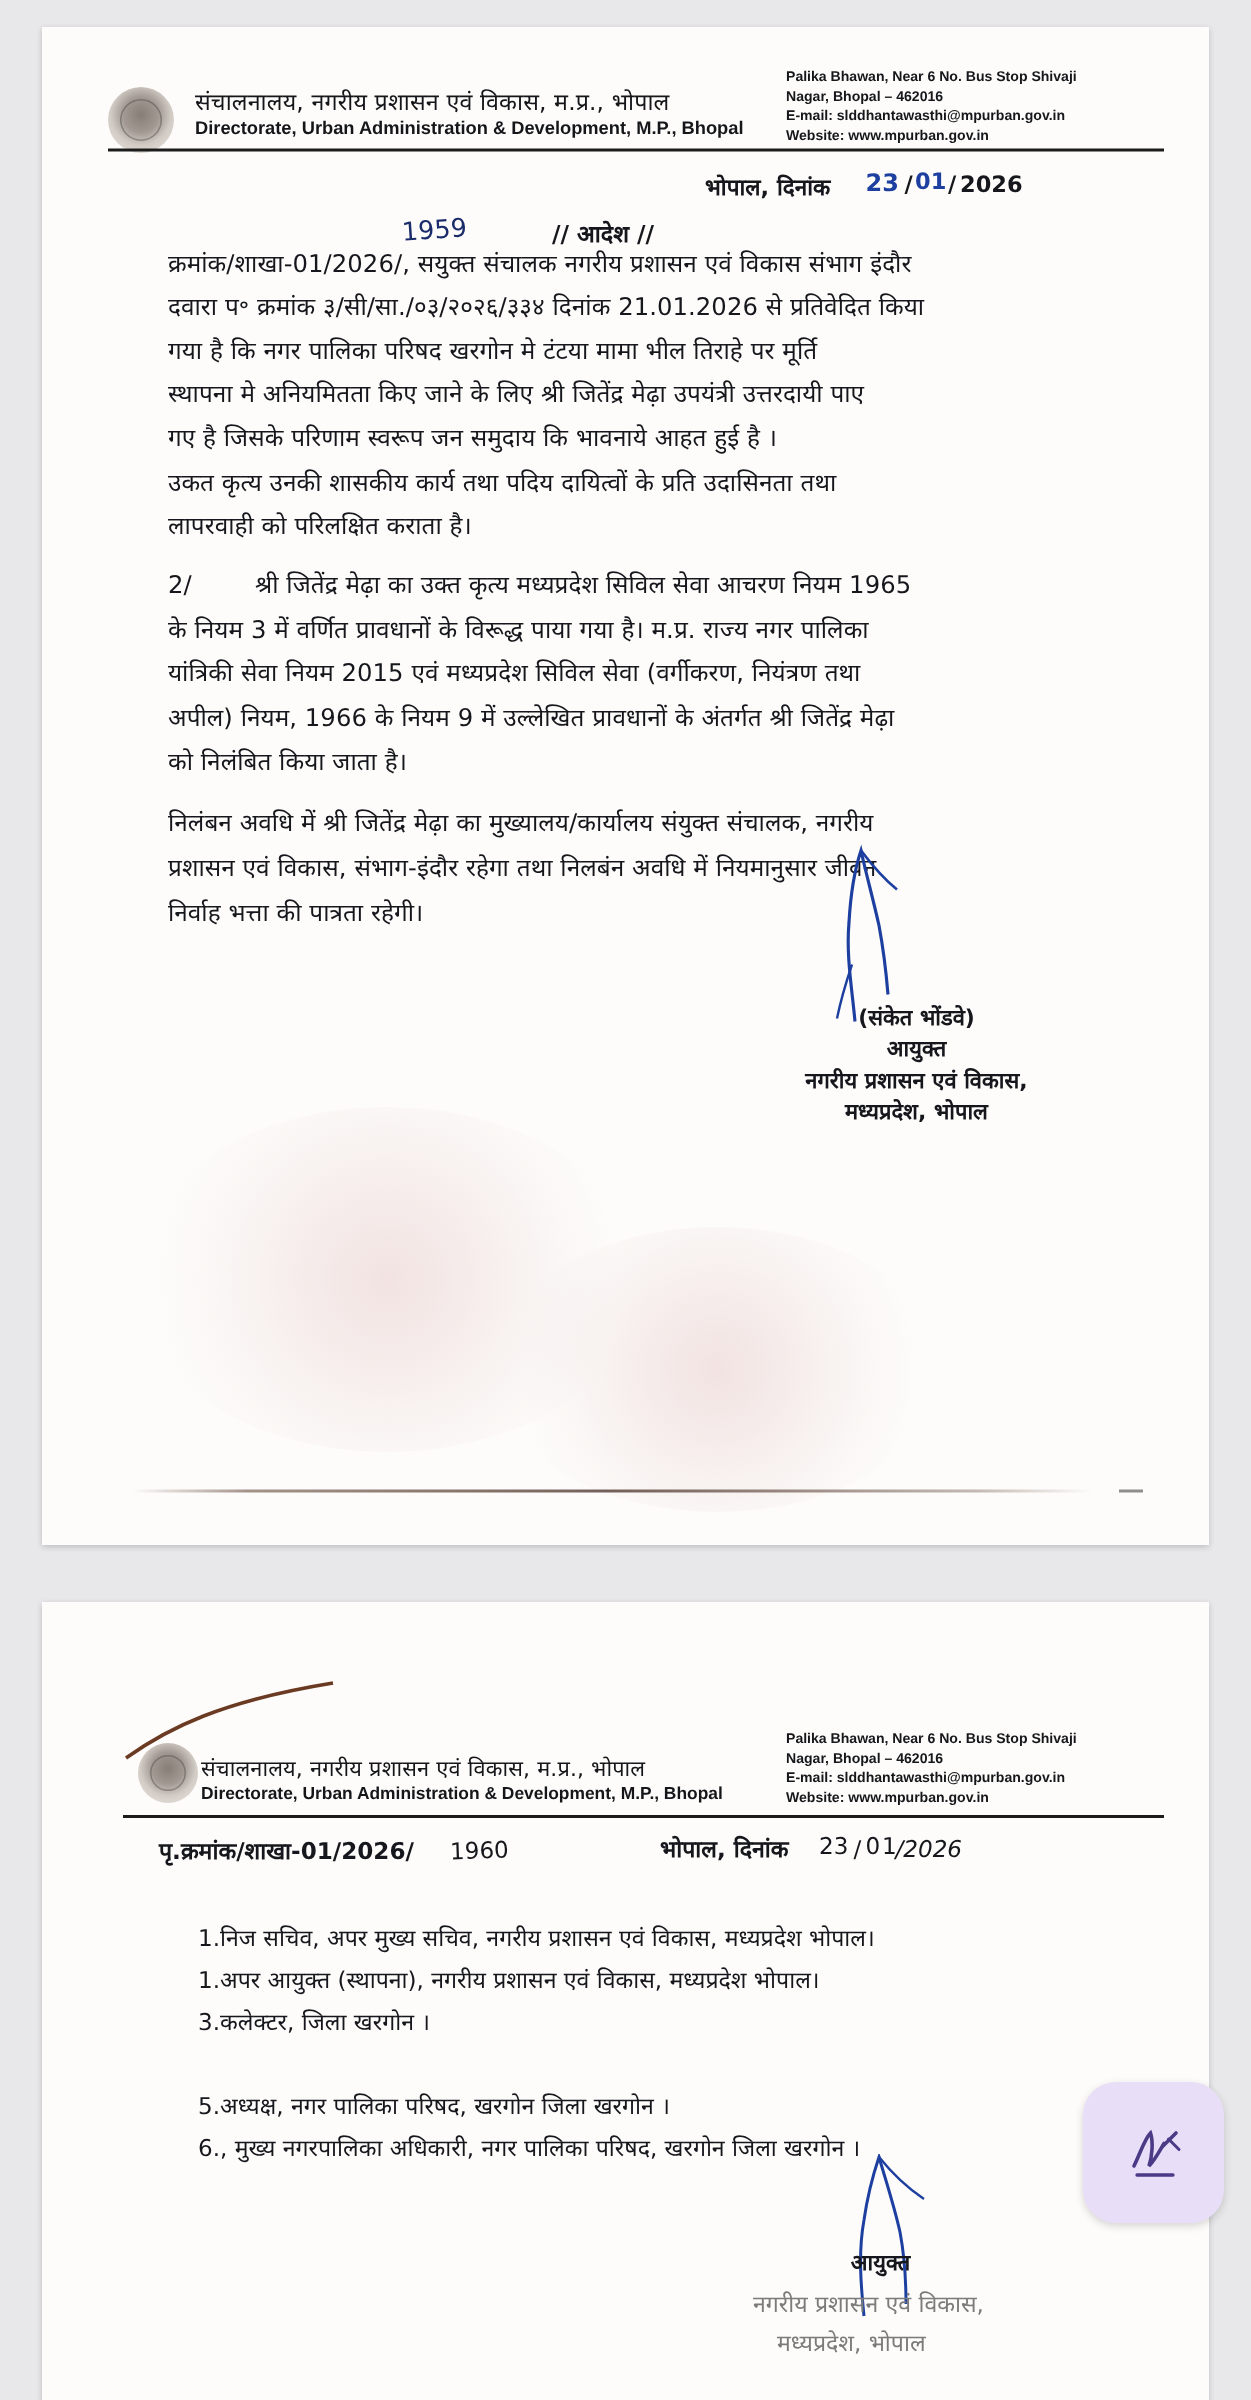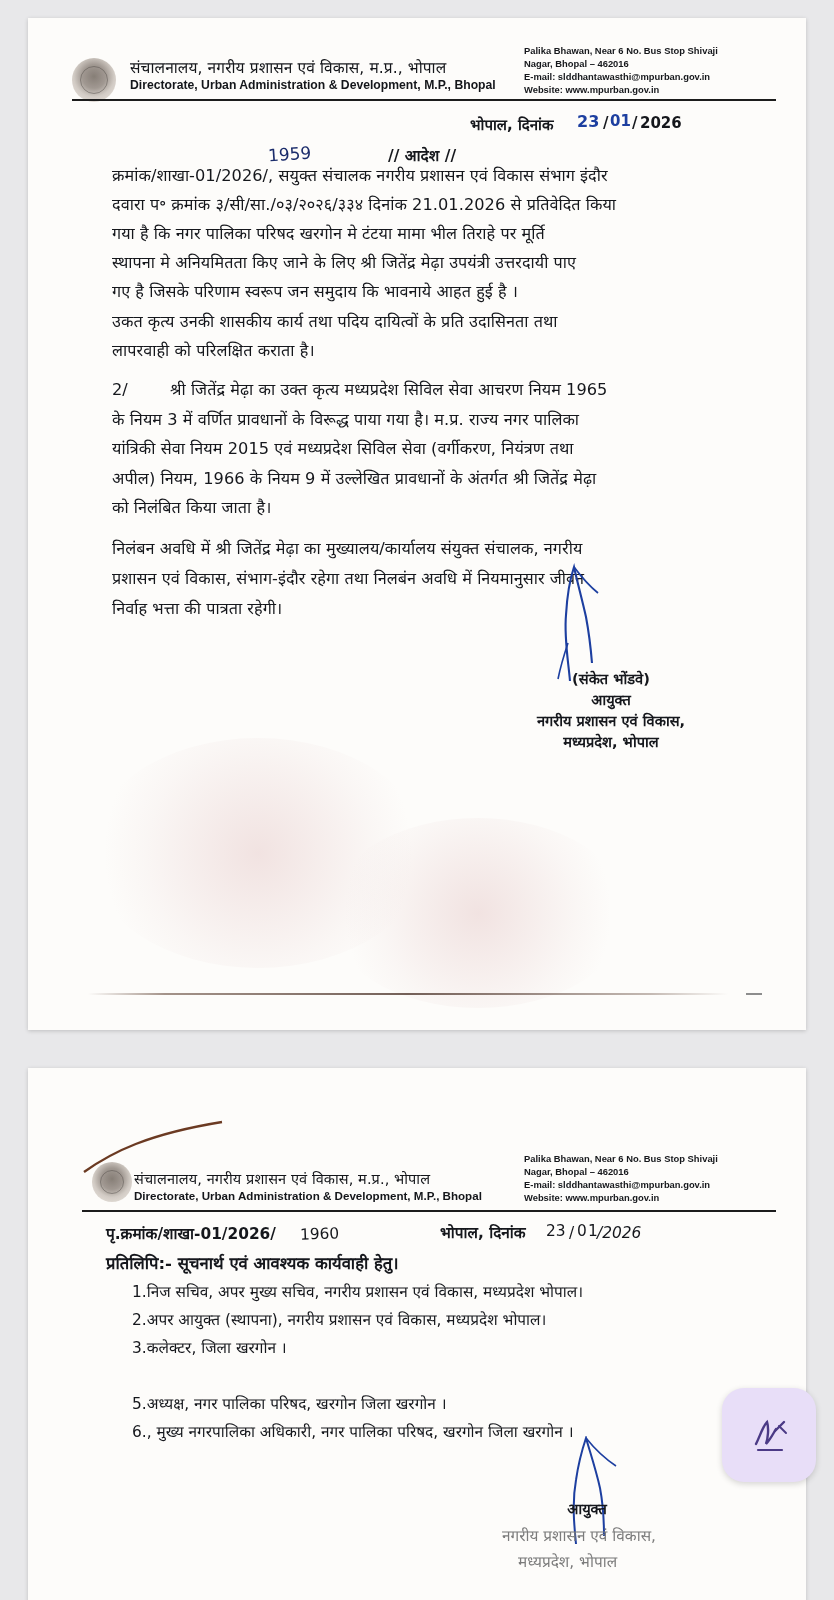--- a/index.html
+++ b/index.html
@@ -105,21 +105,20 @@
     font-size: 15px;
     color: #15171c;
     white-space: nowrap;
   }
   .order-title {
     position: absolute;
     font-family: "DejaVu Sans", sans-serif;
     font-size: 15.5px;
     font-weight: bold;
     color: #15171c;
-    margin-left: 20px;
   }
   .handwritten {
     position: absolute;
     font-family: "DejaVu Sans", sans-serif;
     font-size: 17px;
     color: #1b2c6b;
     transform: rotate(-4deg);
   }
   .hand-ink {
     color: #1d3fa0;
@@ -277,24 +276,23 @@
 
     <div class="p2-line p2-bold" style="left:78px; top:156px;">पृ.क्रमांक/शाखा-01/2026/</div>
     <div class="p2-line hand-ink" style="left:272px; top:156px; transform:rotate(-2deg);">1960</div>
     <div class="p2-line p2-bold" style="left:412px; top:155px;">भोपाल, दिनांक</div>
     <div class="p2-line hand-ink" style="left:518px; top:153px;">23</div>
     <div class="p2-line" style="left:541px; top:155px;">/</div>
     <div class="p2-line hand-ink" style="left:549px; top:153px;">0</div>
     <div class="p2-line hand-ink" style="left:560px; top:153px;">1</div>
     <div class="p2-line" style="left:569px; top:155px;font-style:italic;">/2026</div>
 
-    <div class="p2-line p2-bold" style="left:78px; top:186px; font-size:16.6px;">प्रतिलिपि:- सूचनार्थ एवं आवश्यक कार्यवाही हेतु।</div>
 
     <div class="p2-line" style="left:104px; top:214px;">1.निज सचिव, अपर मुख्य सचिव, नगरीय प्रशासन एवं विकास, मध्यप्रदेश भोपाल।</div>
-    <div class="p2-line" style="left:104px; top:242px;">2.अपर आयुक्त (स्थापना), नगरीय प्रशासन एवं विकास, मध्यप्रदेश भोपाल।</div>
+    <div class="p2-line" style="left:104px; top:242px;">1.अपर आयुक्त (स्थापना), नगरीय प्रशासन एवं विकास, मध्यप्रदेश भोपाल।</div>
     <div class="p2-line" style="left:104px; top:270px;">3.कलेक्टर, जिला खरगोन ।</div>
     <div class="p2-line" style="left:104px; top:326px;">5.अध्यक्ष, नगर पालिका परिषद, खरगोन जिला खरगोन ।</div>
     <div class="p2-line" style="left:104px; top:354px;">6., मुख्य नगरपालिका अधिकारी, नगर पालिका परिषद, खरगोन जिला खरगोन ।</div>
 
     <svg class="scribble" style="left:496px; top:368px; width:110px; height:110px;" viewBox="0 0 110 110">
       <path d="M52 108 C50 88 48 66 52 44 C54 30 58 14 62 2 C66 16 72 34 76 52 C79 68 80 88 80 100" fill="none" stroke="#1d3fa0" stroke-width="2"></path>
       <path d="M62 2 C70 12 80 22 92 30" fill="none" stroke="#1d3fa0" stroke-width="1.6"></path>
     </svg>
 
     <div class="sig-block" style="left:444px; top:430px; width:230px;">

